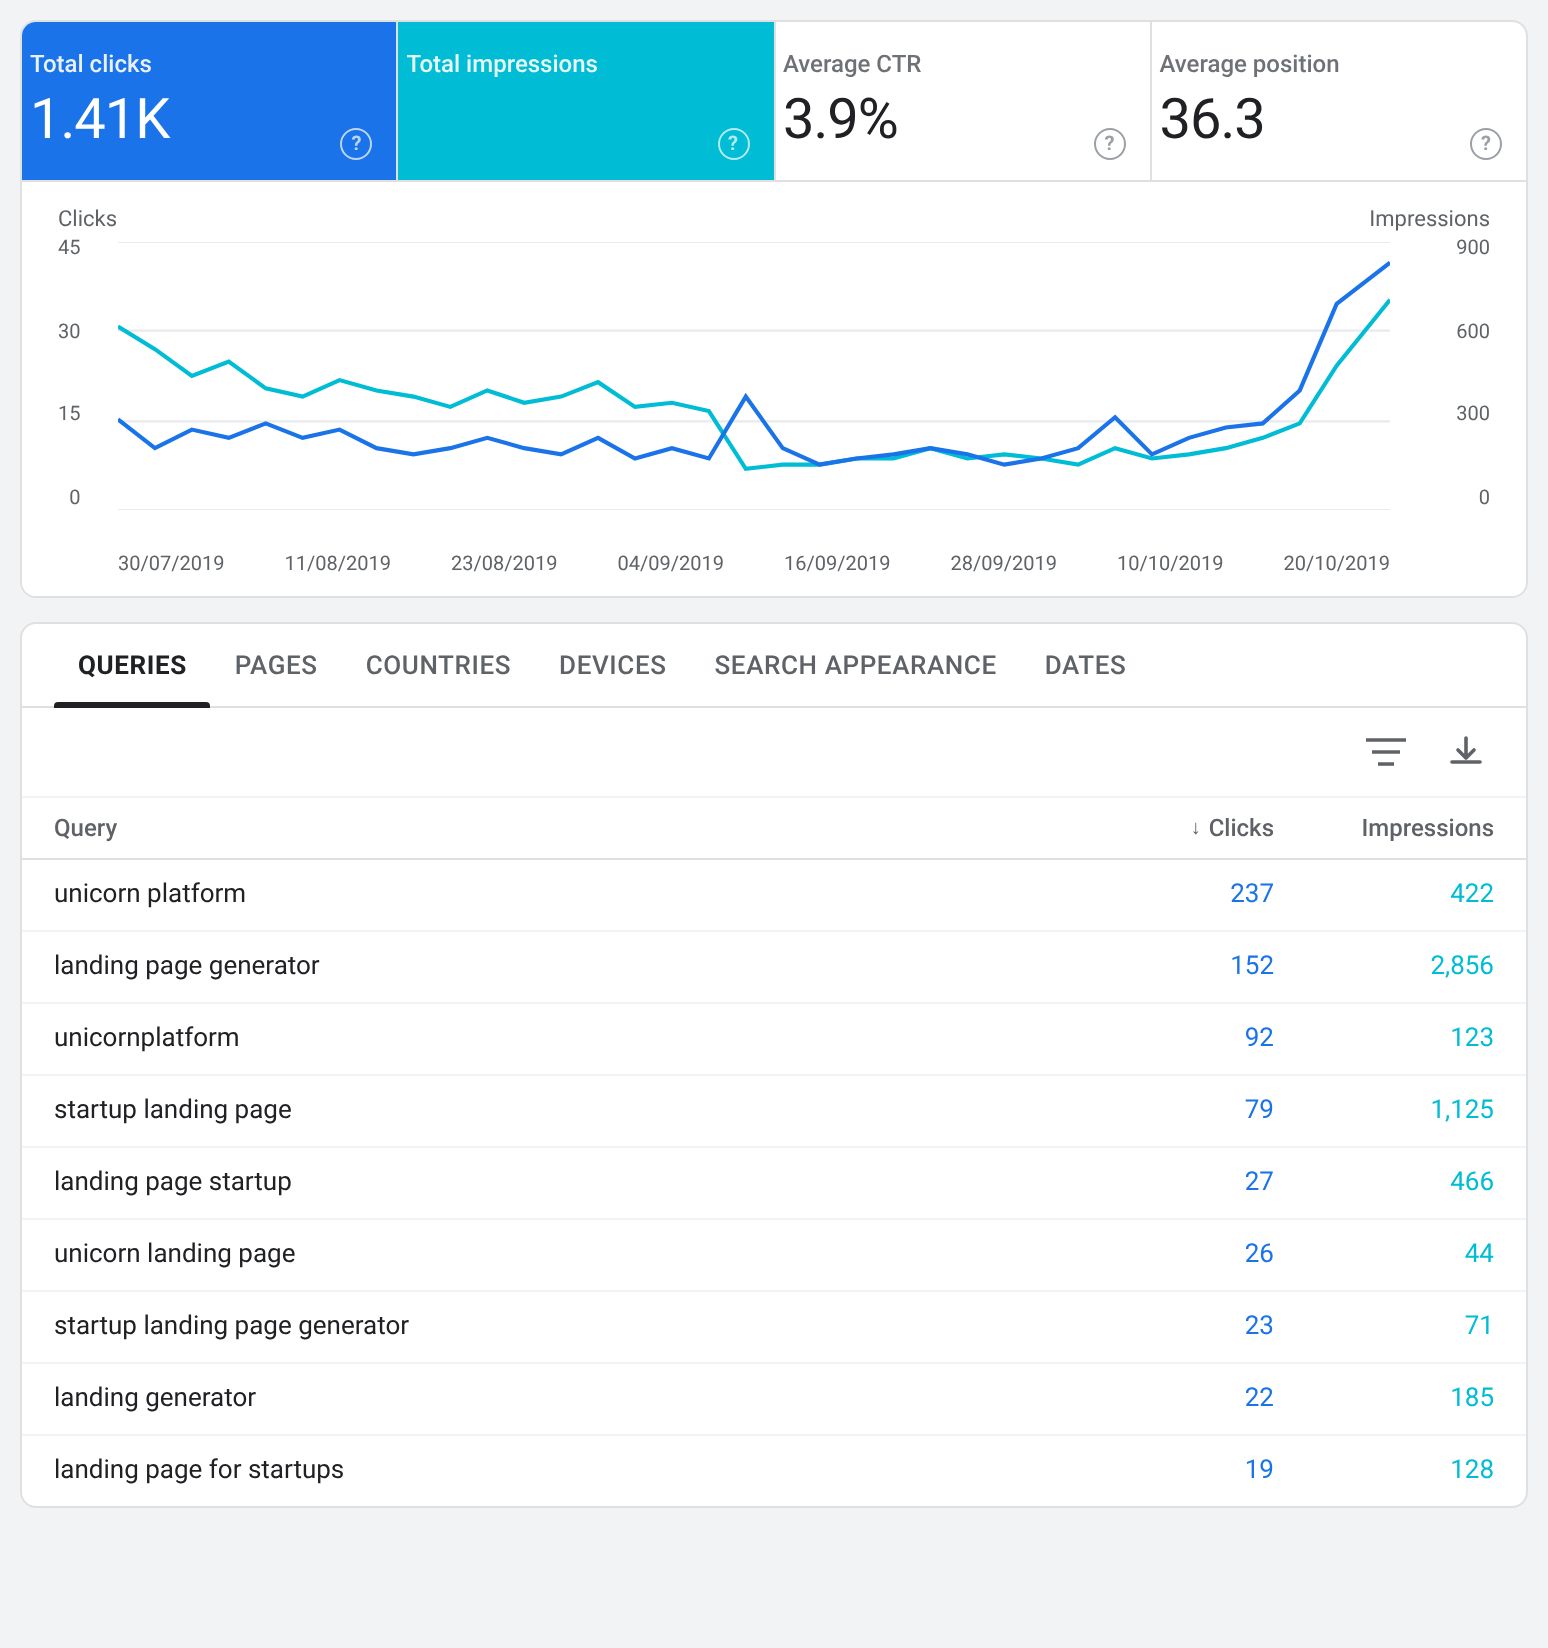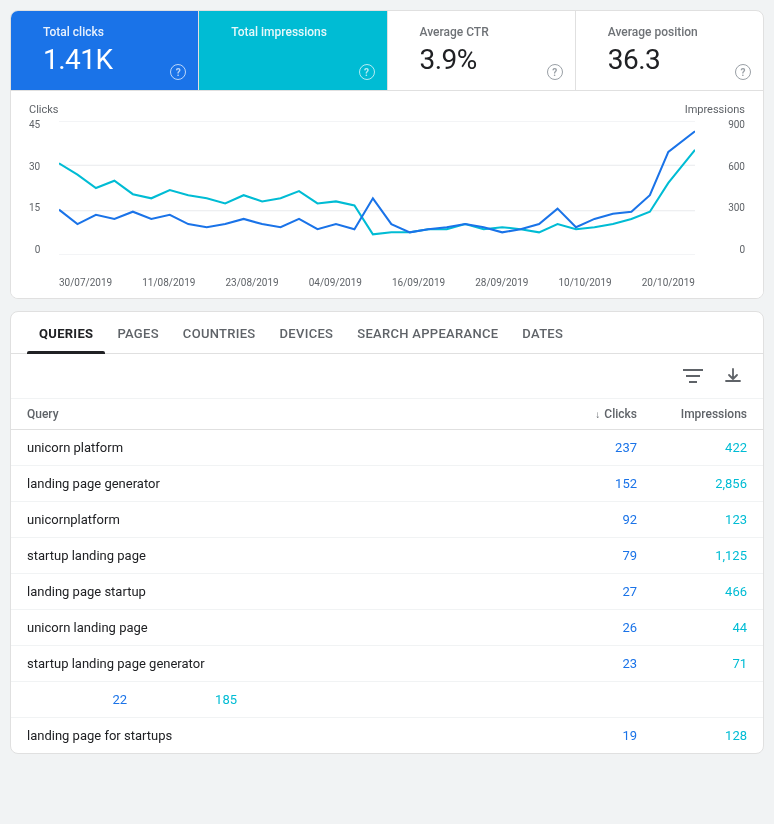--- a/index.html
+++ b/index.html
@@ -25,21 +25,21 @@
       border-radius: 8px;
       border: 1px solid #e0e0e0;
       overflow: hidden;
     }
     .stats-row {
       display: flex;
       align-items: stretch;
     }
     .stat-box {
       flex: 1;
-      padding: 14px 32px;
+      padding: 14px 4px;
       position: relative;
       border-right: 1px solid #e0e0e0;
     }
     .stat-box:last-child { border-right: none; }
     .stat-box.blue-bg { background: #1a73e8; color: #fff; }
     .stat-box.teal-bg { background: #00bcd4; color: #fff; }
     .stat-label {
       font-size: 12px;
       font-weight: 500;
       opacity: 0.9;
@@ -427,20 +427,21 @@
       <div class="col-query row-query">unicorn landing page</div>
       <div class="col-clicks row-clicks">26</div>
       <div class="col-impressions row-impressions">44</div>
     </div>
         <div class="table-row">
       <div class="col-query row-query">startup landing page generator</div>
       <div class="col-clicks row-clicks">23</div>
       <div class="col-impressions row-impressions">71</div>
     </div>
         <div class="table-row">
+      <div class="col-query row-query">landing generator</div>
       <div class="col-clicks row-clicks">22</div>
       <div class="col-impressions row-impressions">185</div>
     </div>
         <div class="table-row">
       <div class="col-query row-query">landing page for startups</div>
       <div class="col-clicks row-clicks">19</div>
       <div class="col-impressions row-impressions">128</div>
     </div>
       </div>
   </div>

